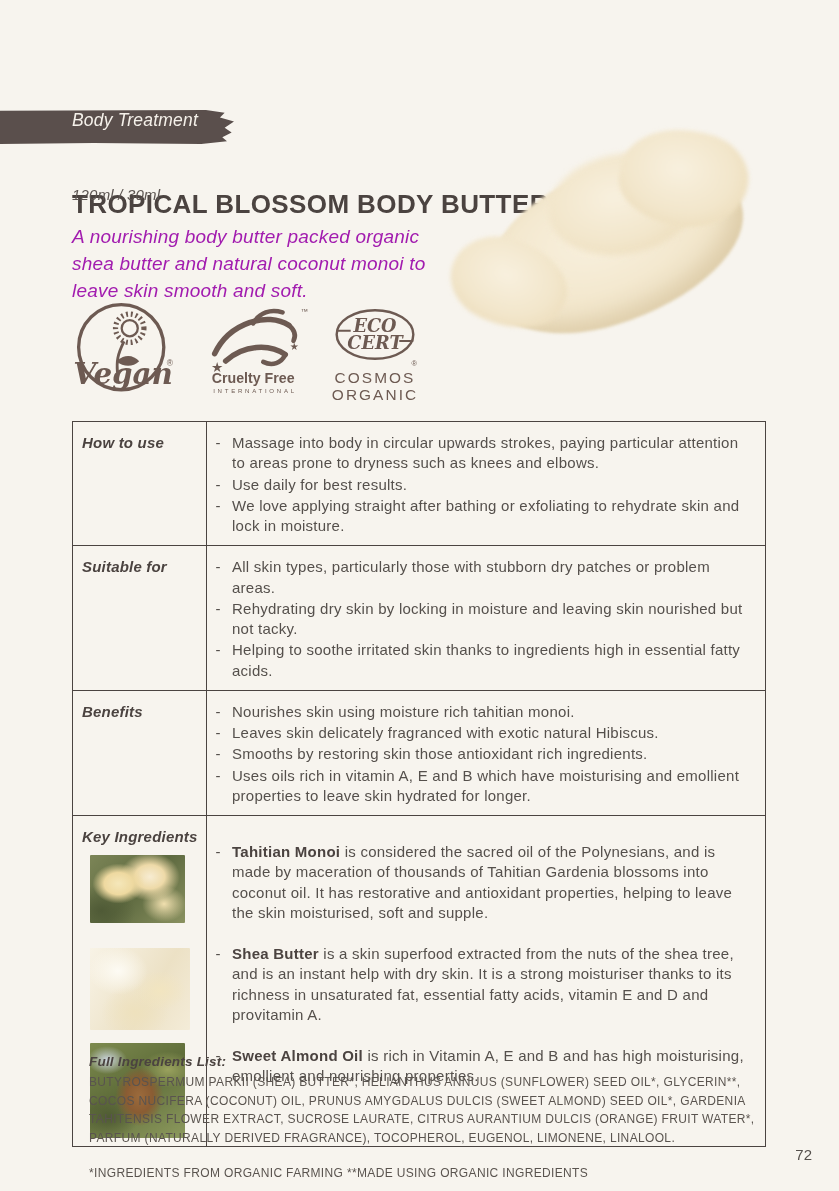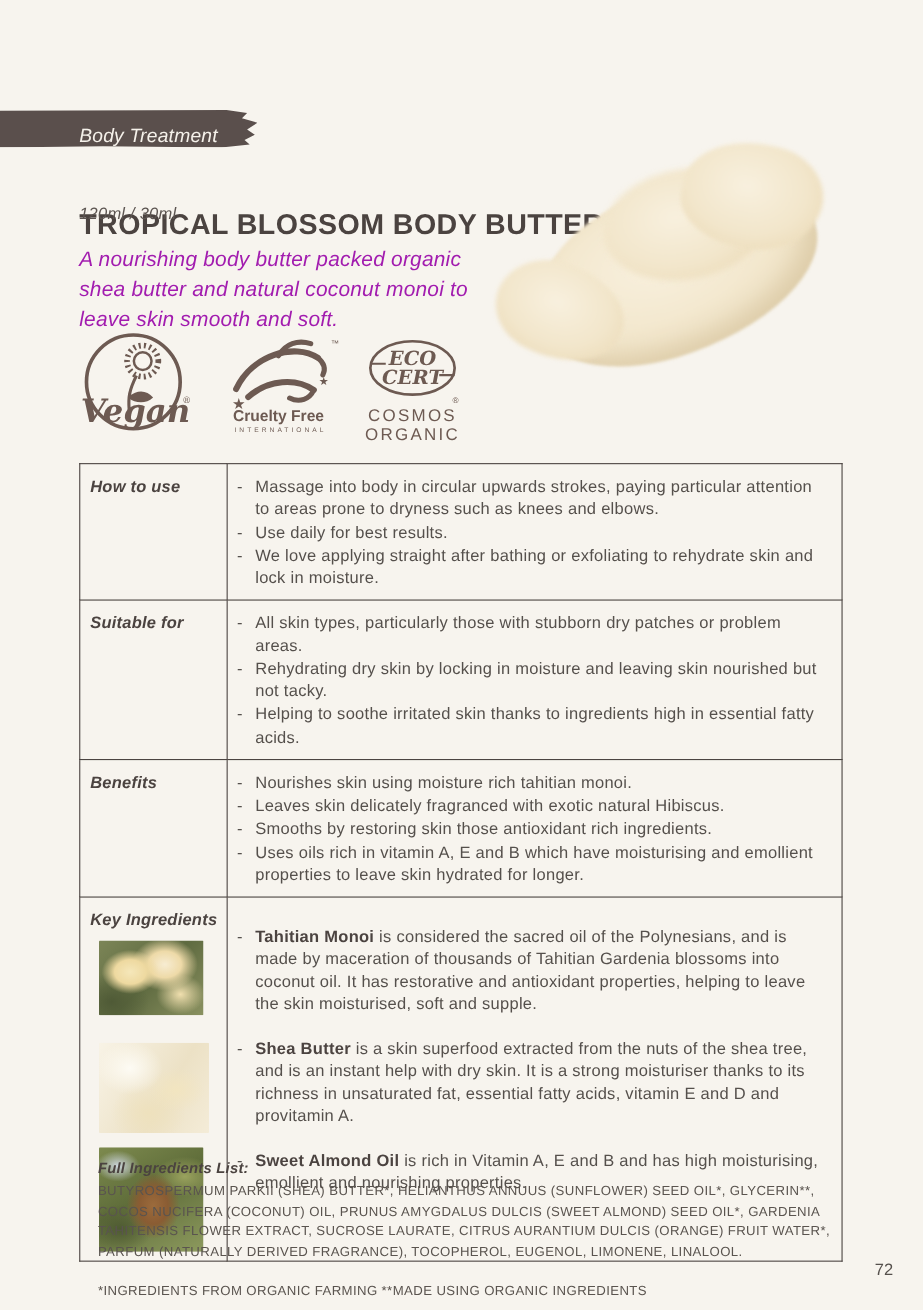--- a/index.html
+++ b/index.html
@@ -16,24 +16,24 @@
     background:var(--bg);
     font-family:"Liberation Sans","DejaVu Sans",sans-serif;
     color:var(--ink);
     position:relative;
     overflow:hidden;
   }
   .page{position:absolute;inset:0;}
 
   
   .badge{
-    position:absolute;left:0;top:100px;width:234px;height:34px;
+    position:absolute;left:0;top:110px;width:234px;height:34px;
     background:var(--badge);
     color:#f5f1ea;
-    display:flex;align-items:flex-end;
+    display:flex;align-items:flex-start;
     padding-left:72px;
     font-style:italic;font-size:17.5px;letter-spacing:.2px;
     clip-path:polygon(0 2%,88% 0,96% 8%,94% 22%,100% 34%,96% 52%,99% 66%,95% 80%,97% 92%,86% 100%,40% 97%,0 100%);
   }
 
   .title{
     position:absolute;left:72px;top:153px;
     font-size:26px;font-weight:bold;letter-spacing:.4px;color:var(--ink-dark);
     white-space:nowrap;
     margin-top:36px;

